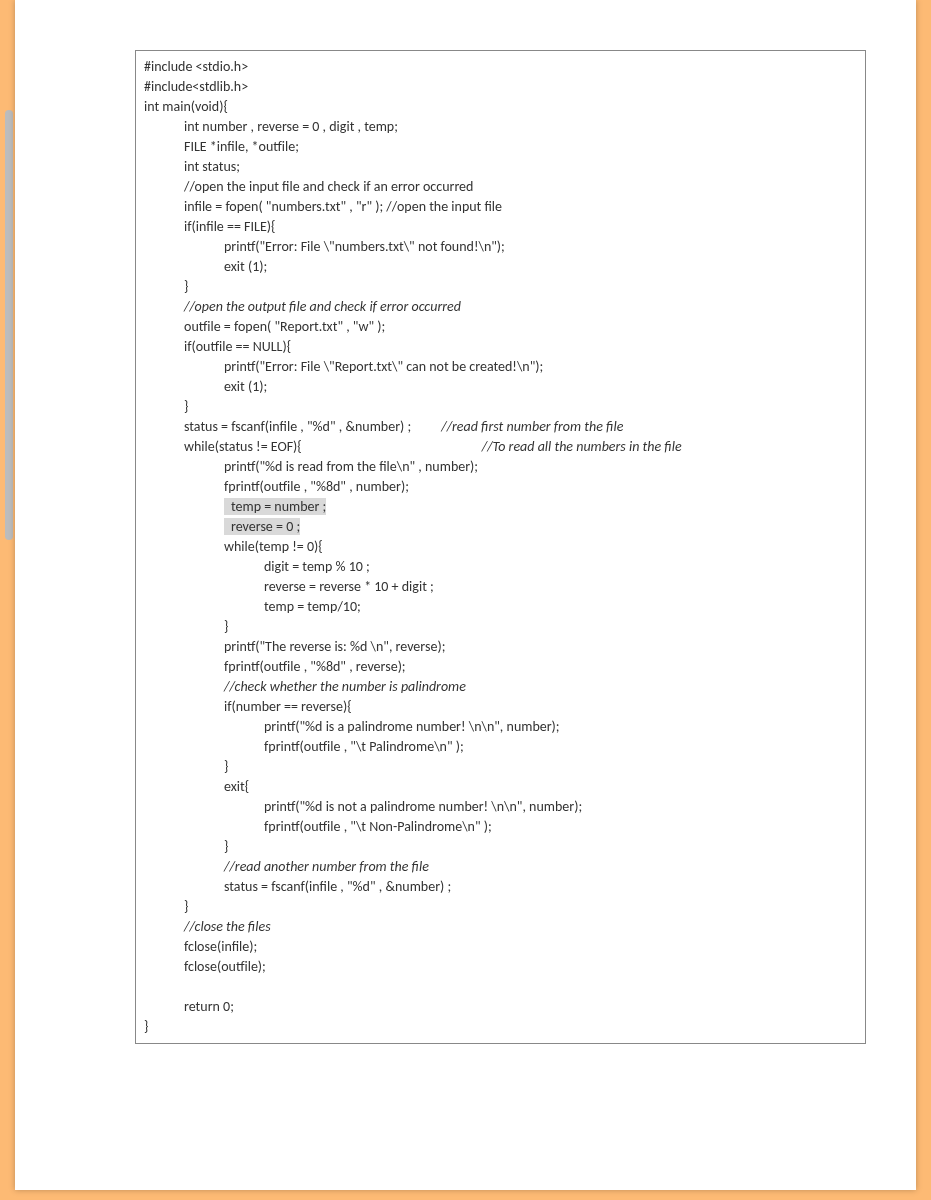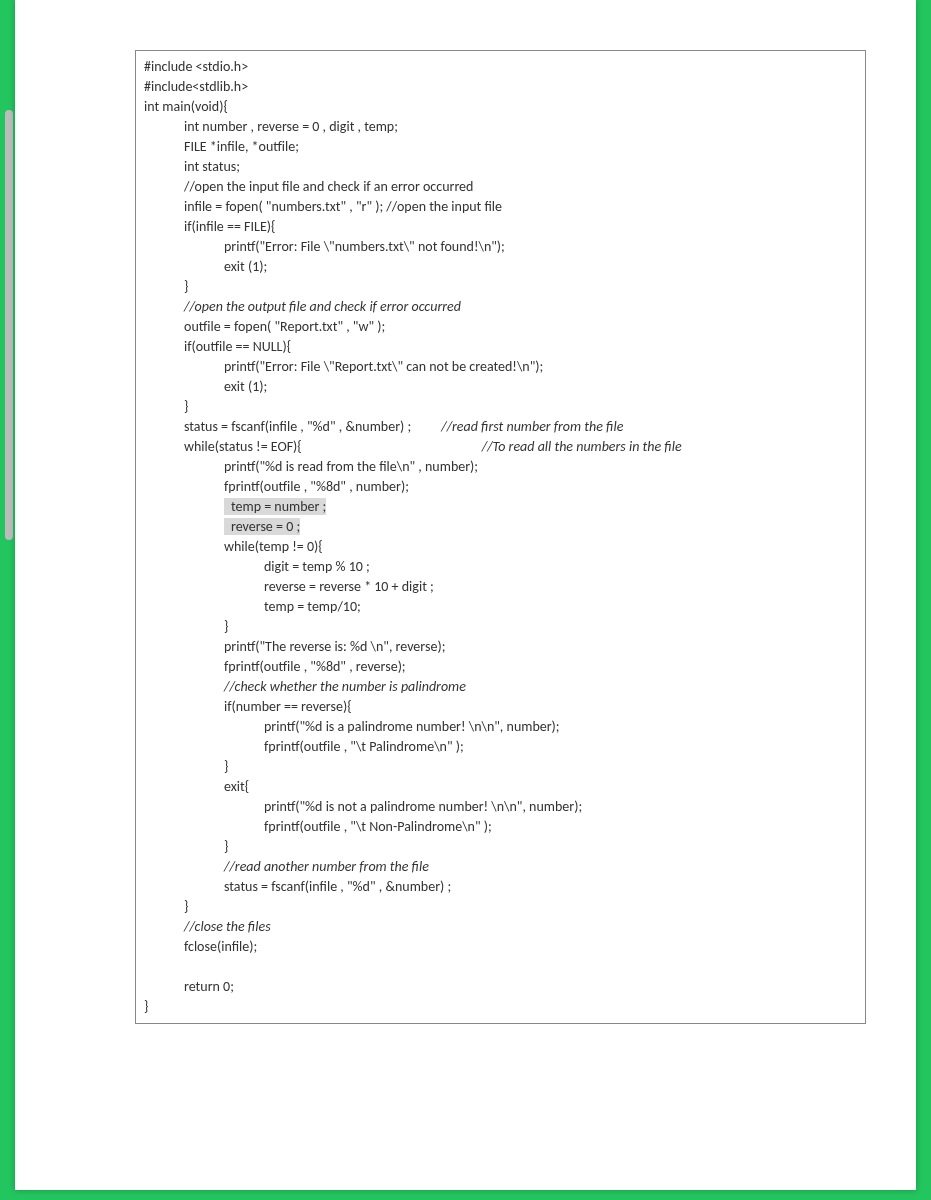--- a/index.html
+++ b/index.html
@@ -4,21 +4,21 @@
 <style>
   html, body {
     margin: 0;
     padding: 0;
     background: #e9e9e9;
     font-family: Calibri, "Segoe UI", Arial, sans-serif;
   }
   .viewport {
     width: 931px;
     height: 1200px;
-    background: #22c55e;
+    background: #fdba74;
     position: relative;
     overflow: hidden;
   }
   .page {
     position: absolute;
     left: 15px;
     top: 0;
     width: 901px;
     background: #ffffff;
     box-shadow: 0 0 6px rgba(0,0,0,0.25);
@@ -104,19 +104,20 @@
       <div class="line i2">}</div>
       <div class="line i2">exit{</div>
       <div class="line i3">printf("%d is not a palindrome number! \n\n", number);</div>
       <div class="line i3">fprintf(outfile , "\t Non-Palindrome\n" );</div>
       <div class="line i2">}</div>
       <div class="line i2 italic">//read another number from the file</div>
       <div class="line i2">status = fscanf(infile , "%d" , &amp;number) ;</div>
       <div class="line i1">}</div>
       <div class="line i1 italic">//close the files</div>
       <div class="line i1">fclose(infile);</div>
+      <div class="line i1">fclose(outfile);</div>
       <div class="line"> </div>
       <div class="line i1">return 0;</div>
       <div class="line">}</div>
 
     </div>
   </div>
 </div>
 
 </body></html>

